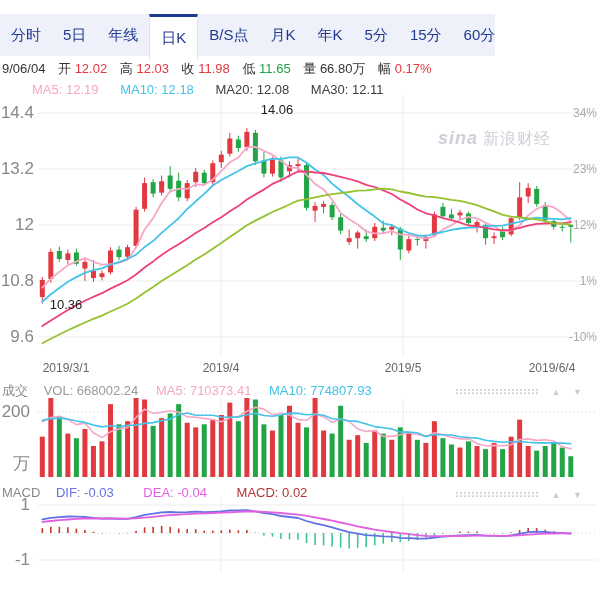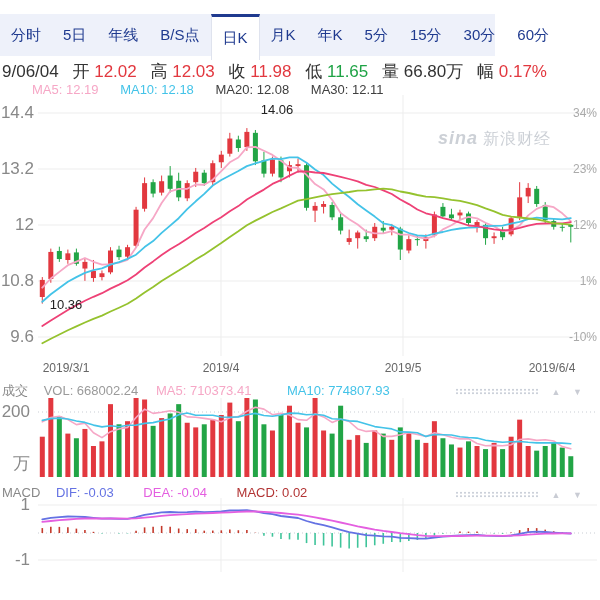--- a/index.html
+++ b/index.html
@@ -4,21 +4,21 @@
 <style>
   html,body{margin:0;padding:0;background:#fff;}
   #stage{position:relative;width:600px;height:600px;background:#fff;overflow:hidden;
          font-family:"Liberation Sans","DejaVu Sans",sans-serif;}
   
   #tabbar{position:absolute;left:0;top:14px;width:495px;height:42px;background:#eef1fa;
           display:flex;align-items:stretch;}
   .tab{display:flex;align-items:center;padding:0 11px;font-size:15px;color:#1f3a8f;cursor:pointer;white-space:nowrap;}
   .tab.selected{background:#fff;border-top:3px solid #1f3a8f;border-left:1px solid #dfe3ee;border-right:1px solid #dfe3ee;height:46px;box-sizing:border-box;}
   
-  #infobar{position:absolute;left:2px;top:60px;font-size:17px;color:#333;white-space:nowrap;}
+  #infobar{position:absolute;left:2px;top:60px;font-size:13px;color:#333;white-space:nowrap;}
   #infobar .lbl{color:#333;margin-left:9px;}
   #infobar .red{color:#e2383f;}
   #infobar .green{color:#1ea345;}
   #infobar .dark{color:#333;}
   #mabar{position:absolute;left:32px;top:82px;font-size:13px;white-space:nowrap;}
   #mabar span{margin-right:18px;}
   
   .yl{position:absolute;width:34px;text-align:right;font-size:17px;color:#888;transform:translateY(-50%);}
   .yr{position:absolute;right:3px;text-align:left;font-size:12px;color:#aaa;transform:translateY(-50%);}
   .xd{position:absolute;top:361px;font-size:12px;color:#666;transform:translateX(-50%);white-space:nowrap;}
@@ -37,27 +37,26 @@
 </style>
 </head>
 <body>
 
 <div id="stage">
 
   <div id="tabbar">
     <div class="tab">分时</div>
     <div class="tab">5日</div>
     <div class="tab">年线</div>
+    <div class="tab selected">日K</div>
     <div class="tab">B/S点</div>
-    <div class="tab selected">日K</div>
     <div class="tab">月K</div>
     <div class="tab">年K</div>
     <div class="tab">5分</div>
     <div class="tab">15分</div>
-    <div class="tab">30分</div>
     <div class="tab">60分</div>
 
   </div>
 
   <div id="infobar">
     <span class="dark">9/06/04</span>
     <span class="lbl">开</span>
     <span class="red">12.02</span>
     <span class="lbl">高</span>
     <span class="red">12.03</span>
@@ -370,21 +369,21 @@
   <div class="xd" style="left:221px">2019/4</div>
   <div class="xd" style="left:403px">2019/5</div>
   <div class="xd" style="left:552px">2019/6/4</div>
   <div class="ann" style="left:277px;top:102px">14.06</div>
   <div class="ann" style="left:66px;top:297px">10.36</div>
   <div id="watermark"><b>sina</b><span>新浪财经</span></div>
 
   <div class="pane-head" style="top:382px">
     <span class="title">成交</span>
     <span style="color:#9a9a9a;margin-right:14px">VOL: 668002.24</span>
-    <span style="color:#f6a7c6;margin-right:32px">MA5: 710373.41</span>
+    <span style="color:#f6a7c6;margin-right:14px">MA5: 710373.41</span>
     <span style="color:#44c3e8">MA10: 774807.93</span>
     <span class="head-ctrl">
       <span class="dots"></span>
       <span class="tri">▲</span>
       <span class="tri">▼</span>
     </span>
   </div>
   <div class="yl" style="top:412px;left:-4px">200</div>
   <div class="yl" style="top:463px;left:-4px">万</div>
 

